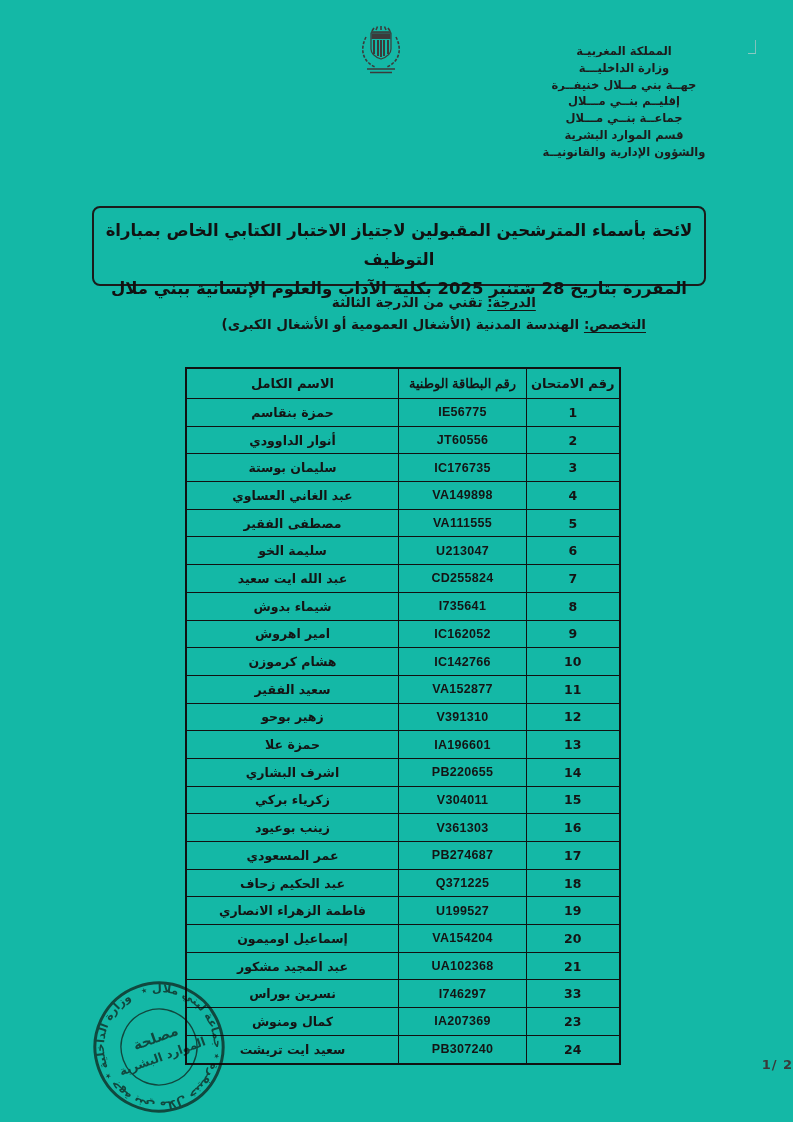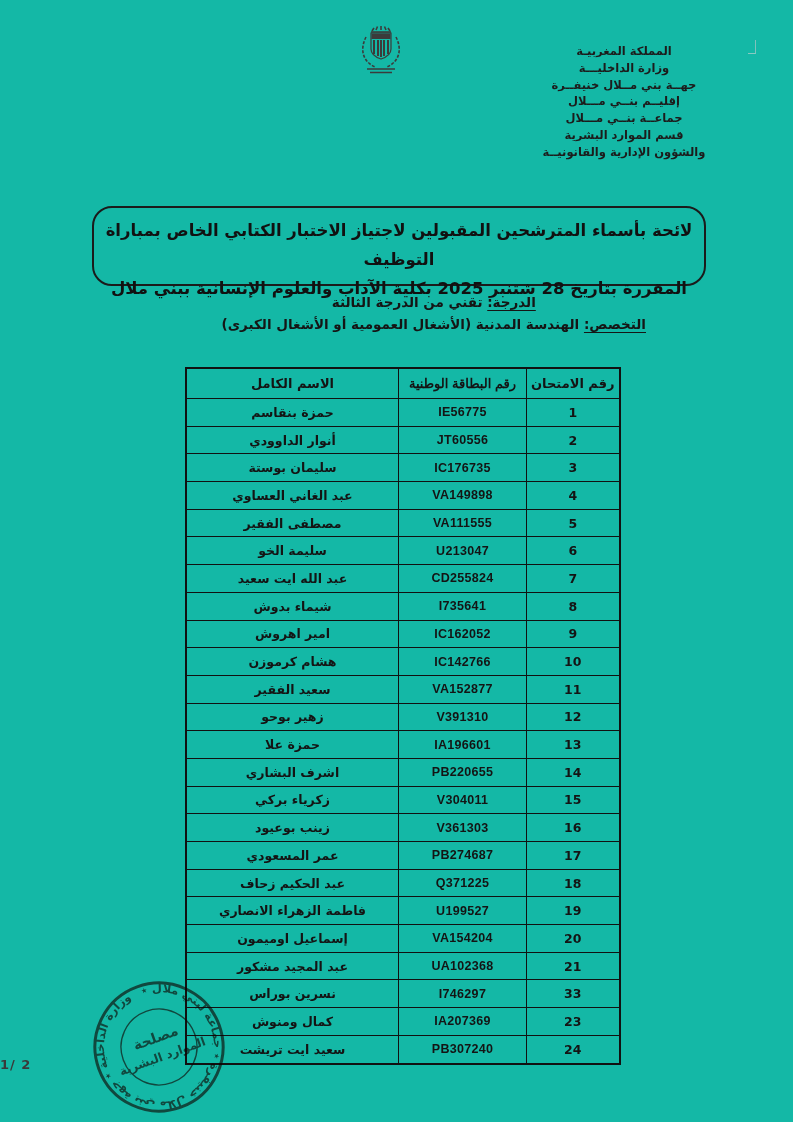--- a/index.html
+++ b/index.html
@@ -22,21 +22,21 @@
   
   .emblem{position:absolute;left:357px;top:25px;width:48px;height:52px;}
 
   
   .artifact{position:absolute;left:748px;top:40px;width:7px;height:13px;
     border-right:1px solid #c9c9c9;border-bottom:1px solid #d6d6d6;opacity:.6;}
 
   
   .title-box{
     position:absolute;left:92px;top:206px;width:610px;height:68px;
-    border:2px solid #1b1b1b;border-radius:20px;
+    border:2px solid #1b1b1b;border-radius:8px;
     direction:rtl;text-align:center;font-weight:bold;
     font-size:16.5px;line-height:29px;padding-top:8px;color:#111;
   }
 
   
   .meta{
     position:absolute;right:147px;top:291px;direction:rtl;text-align:center;
     font-weight:bold;font-size:13.5px;line-height:22px;color:#151515;
   }
   .meta .meta-label{text-decoration:underline;text-underline-offset:3px;}
@@ -52,21 +52,21 @@
     font-weight:bold;padding:0 4px;overflow:hidden;white-space:nowrap;
   }
   .ctable th{height:29px;font-size:13px;margin-top:48px;}
   .ctable td{height:26.7px;font-size:12.5px;}
   .col-num{width:77px;}
   .col-cin{width:119px;font-family:Liberation Sans, sans-serif;letter-spacing:.3px;}
   .col-name{width:203px;font-size:13px;}
 
   
   .footer-page{
-    position:absolute;left:0;right:0;top:1057px;text-align:left;
+    position:absolute;left:0;right:0;top:1057px;text-align:right;
     font-size:13px;font-weight:bold;color:#3a3a3a;letter-spacing:1px;
   }
 
   
   .stamp{
     position:absolute;left:84px;top:972px;width:150px;height:150px;
     transform:rotate(-20deg);opacity:.82;mix-blend-mode:multiply;
   }
 </style>
 </head>

